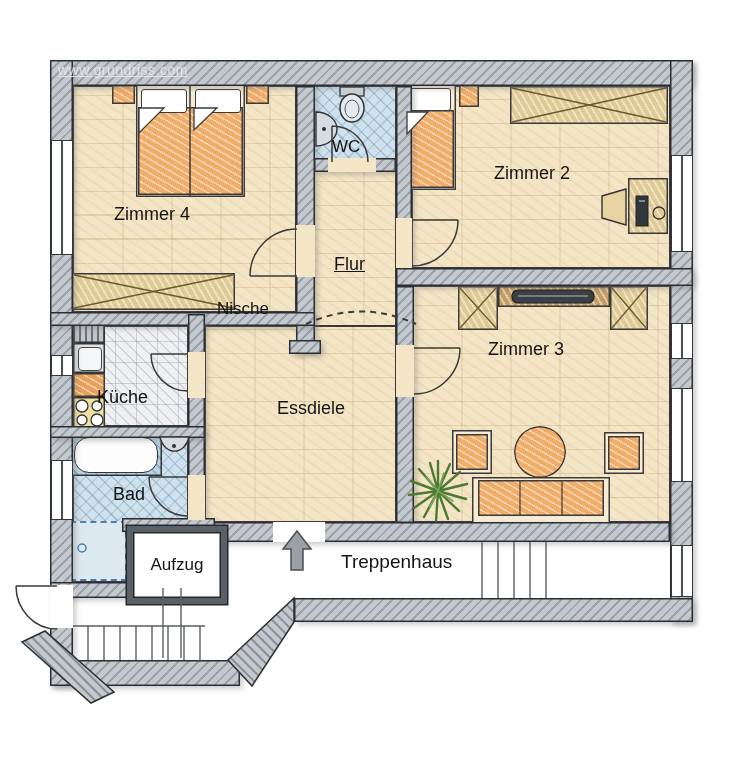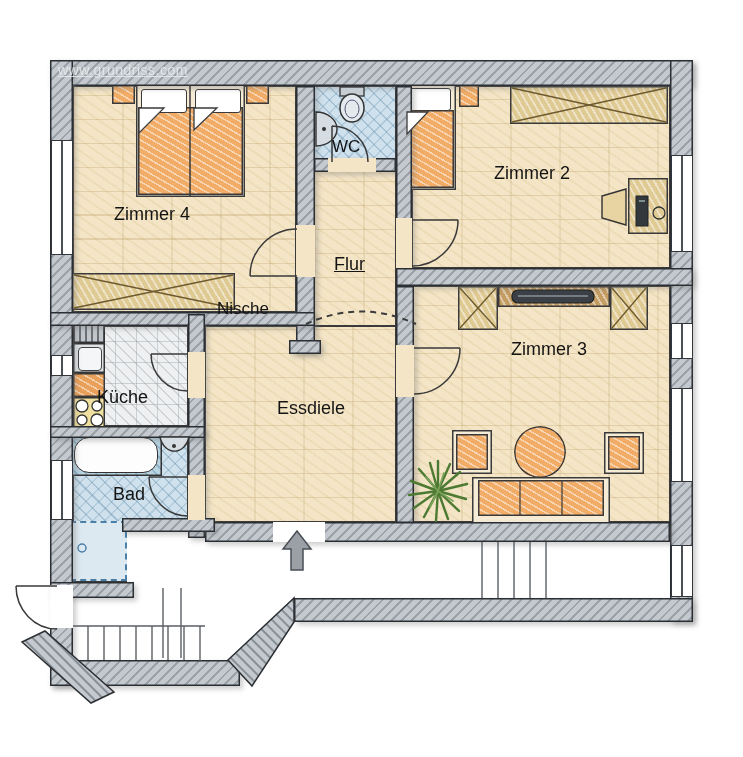--- a/index.html
+++ b/index.html
@@ -134,20 +134,23 @@
   <div class="gap white" style="left:50px;top:585px;width:23px;height:43px;"></div>
 
   <div class="win win-v" style="left:51px;top:140px;width:20px;height:113px;"></div>
   <div class="win win-v" style="left:51px;top:355px;width:20px;height:19px;"></div>
   <div class="win win-v" style="left:51px;top:460px;width:20px;height:58px;"></div>
   <div class="win win-v" style="left:671px;top:155px;width:20px;height:95px;"></div>
   <div class="win win-v" style="left:671px;top:323px;width:20px;height:34px;"></div>
   <div class="win win-v" style="left:671px;top:388px;width:20px;height:92px;"></div>
   <div class="win win-v" style="left:671px;top:545px;width:20px;height:50px;"></div>
 
+  <div class="lift" style="left:127px;top:526px;width:88px;height:66px;">
+    <span class="s17" style="font-size:17px;color:#141414;">Aufzug</span>
+  </div>
 
   <svg class="ovl" width="743" height="757" viewBox="0 0 743 757">
     <defs>
       <pattern id="hatch" width="7" height="7" patternUnits="userSpaceOnUse" patternTransform="rotate(135)">
         <rect width="7" height="7" fill="#c3c9ce"></rect>
           <rect width="2" height="7" fill="#878f96"></rect>
       </pattern>
     </defs>
 
     <polygon points="228,660 294,598 294,622 252,686" fill="url(#hatch)" stroke="#2b2f33" stroke-width="1.5"></polygon>
@@ -265,18 +268,19 @@
         <line x1="181" y1="588" x2="181" y2="658"></line>
     </g>
   </svg>
 
   <div class="wm" style="left:58px;top:62px;text-decoration:underline;">www.grundriss.com</div>
   <div class="lbl" style="left:114px;top:204px;">Zimmer 4</div>
   <div class="lbl s17" style="left:332px;top:129px;margin-top:8px;">WC</div>
   <div class="lbl" style="left:494px;top:163px;">Zimmer 2</div>
   <div class="lbl" style="left:334px;top:254px;text-decoration:underline;">Flur</div>
   <div class="lbl s17" style="left:217px;top:299px;">Nische</div>
-  <div class="lbl" style="left:511px;top:339px;">Zimmer 3</div>
+  <div class="lbl" style="left:488px;top:339px;">Zimmer 3</div>
   <div class="lbl" style="left:97px;top:387px;">Küche</div>
   <div class="lbl" style="left:277px;top:398px;text-align:center;">Essdiele</div>
   <div class="lbl" style="left:113px;top:484px;">Bad</div>
+  <div class="lbl s19" style="left:341px;top:551px;">Treppenhaus</div>
 
 </div>
 
 </body></html>

